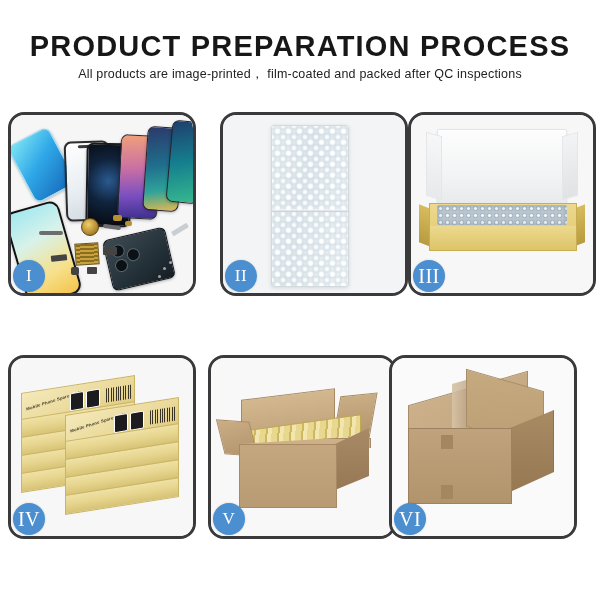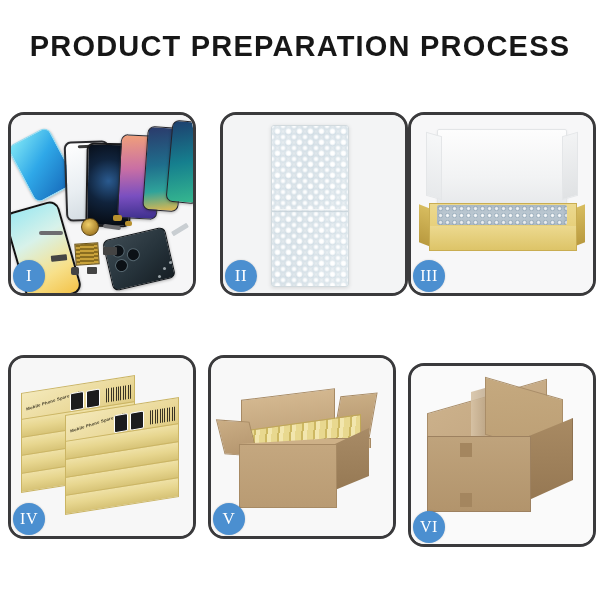--- a/index.html
+++ b/index.html
@@ -24,31 +24,31 @@
   .panel{
     position:absolute;width:182px;height:178px;
     border:3px solid #3a3a3c;border-radius:16px;background:#f4f4f4;
     overflow:hidden;
   }
   .p1{left:0px;top:0px;}
   .p2{left:212px;top:0px;}
   .p3{left:400px;top:0px;}
   .p4{left:0px;top:243px;}
   .p5{left:200px;top:243px;}
-  .p6{left:400px;top:243px;margin-top:8px;}
+  .p6{left:381px;top:243px;}
 
   .inner{position:absolute;inset:0;overflow:hidden;border-radius:13px;}
 
   .badge{
     position:absolute;left:2px;bottom:1px;width:32px;height:32px;border-radius:50%;
     background:#4b8fd0;color:#fff;display:flex;align-items:center;justify-content:center;
     font-family:"Liberation Serif",serif;font-size:17px;letter-spacing:.5px;z-index:40;
     box-shadow:0 0 2px rgba(0,0,0,.18);
   }
-  .badge.wide{font-size:16px;}
+  .badge.wide{font-size:20px;}
 
   
   .bgwhite{position:absolute;inset:0;background:#f6f6f7;}
   .phone{position:absolute;border-radius:7px;box-shadow:0 1px 3px rgba(0,0,0,.28);}
   .ph-film{left:8px;top:18px;width:44px;height:62px;transform:rotate(-28deg);
     background:linear-gradient(150deg,#7fe6f5 0%,#2fa8e8 45%,#1567b8 100%);
     border:1px solid #8fd8ef;border-radius:8px;}
   .ph-glass{left:54px;top:26px;width:41px;height:76px;transform:rotate(-2deg);
     background:linear-gradient(160deg,#ffffff 0%,#e9eef2 55%,#cfd8de 100%);
     border:2px solid #2b2b2e;border-radius:7px;}
@@ -199,20 +199,21 @@
     background:linear-gradient(90deg,rgba(215,195,166,.9),rgba(190,168,138,.8));
     transform:skewY(-16deg) rotate(0deg);}
   .c6-tab{position:absolute;background:#a4865f;}
 </style>
 </head>
 <body>
 
 <div class="page">
 
   <div class="title">PRODUCT PREPARATION PROCESS</div>
+  <div class="subtitle">All products are image-printed， film-coated and packed after QC inspections</div>
 
   <div class="grid">
 
     <div class="panel p1">
       <div class="inner">
         <div class="bgwhite"></div>
 
         <div class="phone ph-film"></div>
         <div class="phone ph-glass"></div>
         <div class="phone ph-black"></div>

